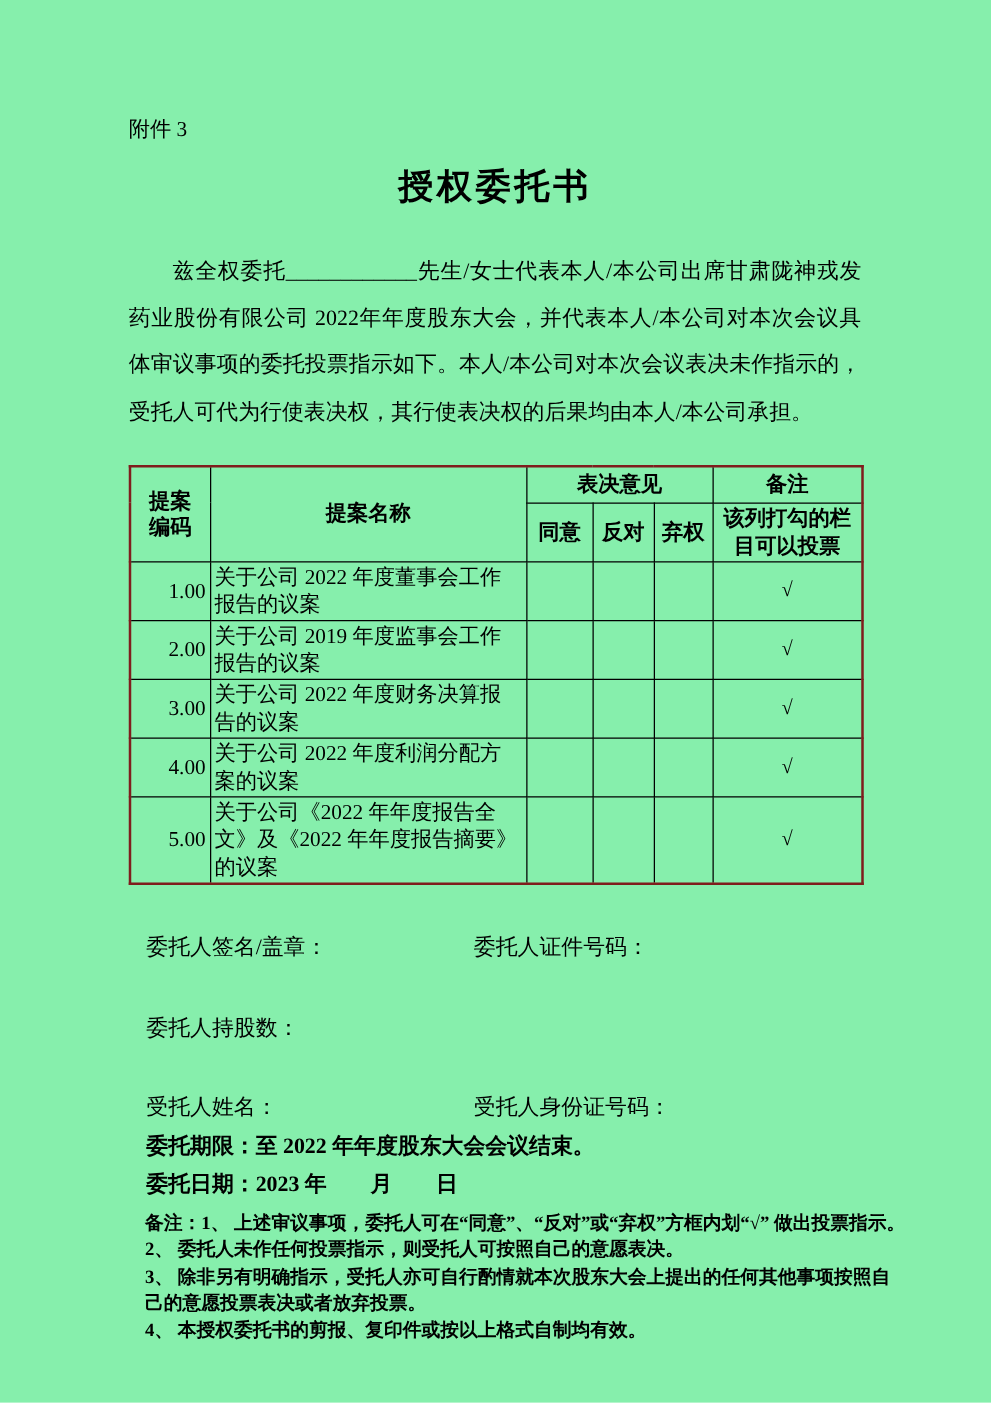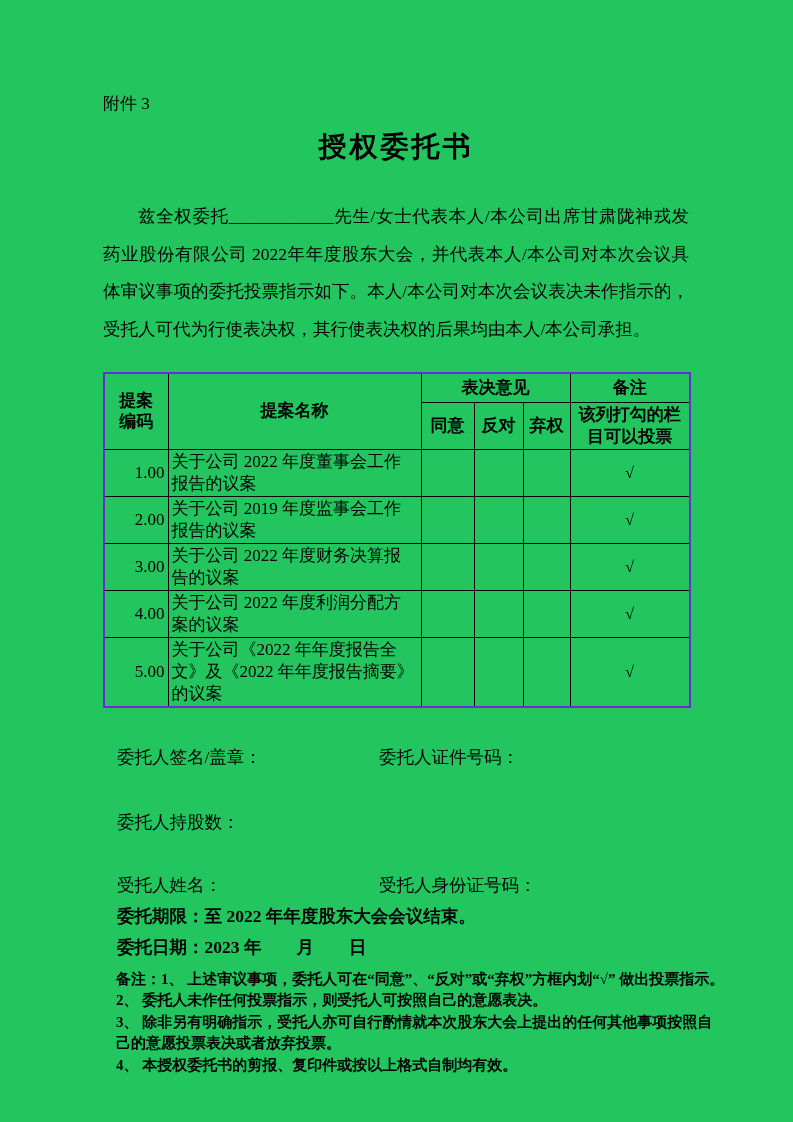--- a/index.html
+++ b/index.html
@@ -6,53 +6,53 @@
   html, body { margin: 0; padding: 0; }
   body {
     width: 793px; height: 1122px;
     background: #ffffff;
     color: #000000;
     font-family: "Liberation Serif", "DejaVu Serif", serif;
   }
   .page {
     position: relative;
     width: 793px; height: 1122px;
-    background: #22c55e;
+    background: #86efac;
     padding: 93px 104px 0 103px;
     overflow: hidden;
   }
   .attachment-label {
     font-size: 17px;
     line-height: 22px;
   }
   .doc-title {
     margin-top: 15px;
     text-align: center;
-    font-family: Liberation Mono, monospace;
+    font-family: Liberation Sans, sans-serif;
     font-weight: bold;
     font-size: 28px;
     line-height: 38px;
     letter-spacing: 3px;
   }
   .intro-paragraph {
     margin-top: 30px;
     font-size: 17.5px;
     line-height: 37.5px;
     text-align: justify;
     text-indent: 2em;
     text-justify: inter-ideograph;
   }
   .blank-underline { letter-spacing: 0; }
 
   table.proxy-table {
     margin-top: 24px;
     width: 586px;
     border-collapse: collapse;
     table-layout: fixed;
-    border: 2px solid #6d28d9;
+    border: 2px solid #7f1d1d;
   }
   .proxy-table th, .proxy-table td {
     border: 1px solid #000;
     padding: 1px 3px;
     vertical-align: middle;
   }
   .proxy-table th {
     font-family: "Liberation Sans", "DejaVu Sans", sans-serif;
     font-weight: bold;
     font-size: 17px;

